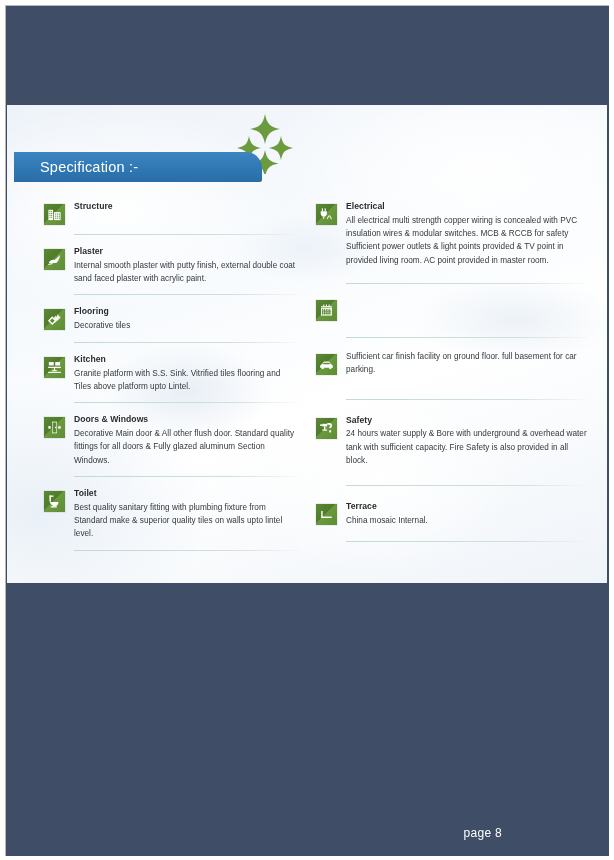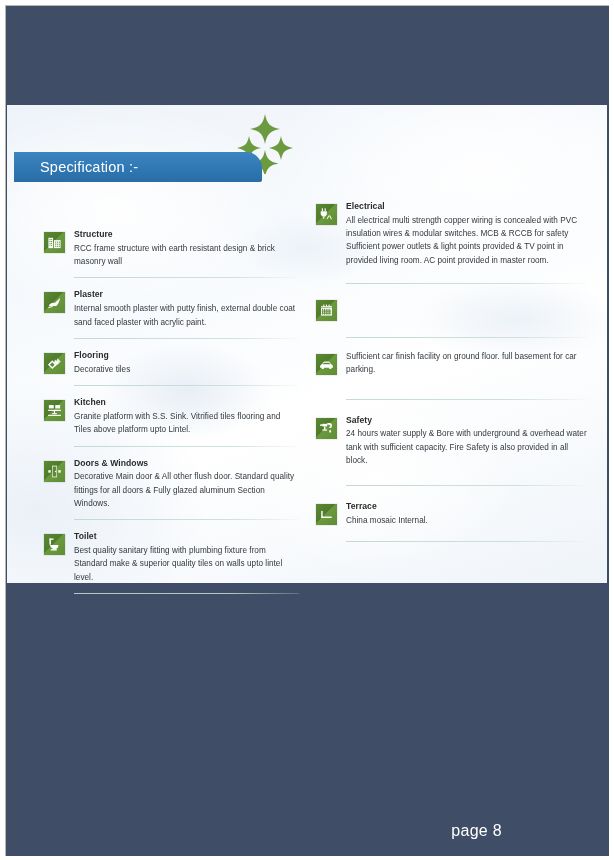--- a/index.html
+++ b/index.html
@@ -70,21 +70,21 @@
     padding-left:26px;
     font-weight:400;
   }
   
   .columns{
     position:absolute;left:7px;top:200px;width:600px;
     display:flex;
     z-index:5;
   }
   .col{width:300px;box-sizing:border-box;}
-  .col-left{padding-left:37px;padding-right:8px;margin-top:28px;}
+  .col-left{padding-left:37px;padding-right:8px;}
   .col-right{padding-left:9px;padding-right:20px;}
 
   .spec-item{
     display:flex;
     align-items:flex-start;
     position:relative;
   }
   .spec-icon{
     width:21px;height:21px;min-width:21px;
     margin-top:4px;
@@ -116,21 +116,21 @@
     background:linear-gradient(90deg,rgba(190,214,208,0.9) 0%, rgba(200,220,214,0.85) 70%, rgba(232,240,238,0.2) 100%);
     margin:9px 0 10px 30px;
   }
   .sep.right{margin-left:30px;}
 
   
   .footer{
     position:absolute;
     right:14px;bottom:20px;
     color:#ffffff;
-    font-size:16px;
+    font-size:12px;
     letter-spacing:0.3px;
     z-index:6;
   }
 </style>
 </head>
 <body>
 
 <div class="page">
   <div class="frame-shadow"></div>
   <div class="frame"></div>
@@ -176,21 +176,20 @@
                 <rect x="10.8" y="9.2" width="1.2" height="1.2"></rect>
                 <rect x="12.9" y="9.2" width="1" height="1.2"></rect>
               <rect x="8.7" y="11.4" width="1.2" height="1.2"></rect>
                 <rect x="10.8" y="11.4" width="1.2" height="1.2"></rect>
                 <rect x="12.9" y="11.4" width="1" height="1.2"></rect>
             </g>
           </svg>
         </span>
         <div class="spec-body">
           <p class="spec-title">Structure</p>
-          <p class="spec-desc">RCC frame structure with earth resistant design &amp; brick masonry wall</p>
         </div>
       </div>
       <div class="sep"></div>
 
       <div class="spec-item">
         <span class="spec-icon">
           <svg width="15" height="15" viewBox="0 0 16 16" fill="#ffffff">
             <path d="M14 3.2 L8.2 8.6 C7.3 8.1 5.8 8.0 4.4 8.8 C2.9 9.6 2.2 10.9 2.0 11.6 L9.8 11.6 C11.6 10.4 13.3 7.2 14 3.2 Z"></path>
             <rect x="1.4" y="12.2" width="4.6" height="1.2" transform="rotate(-12 3.7 12.8)"></rect>
           </svg>

